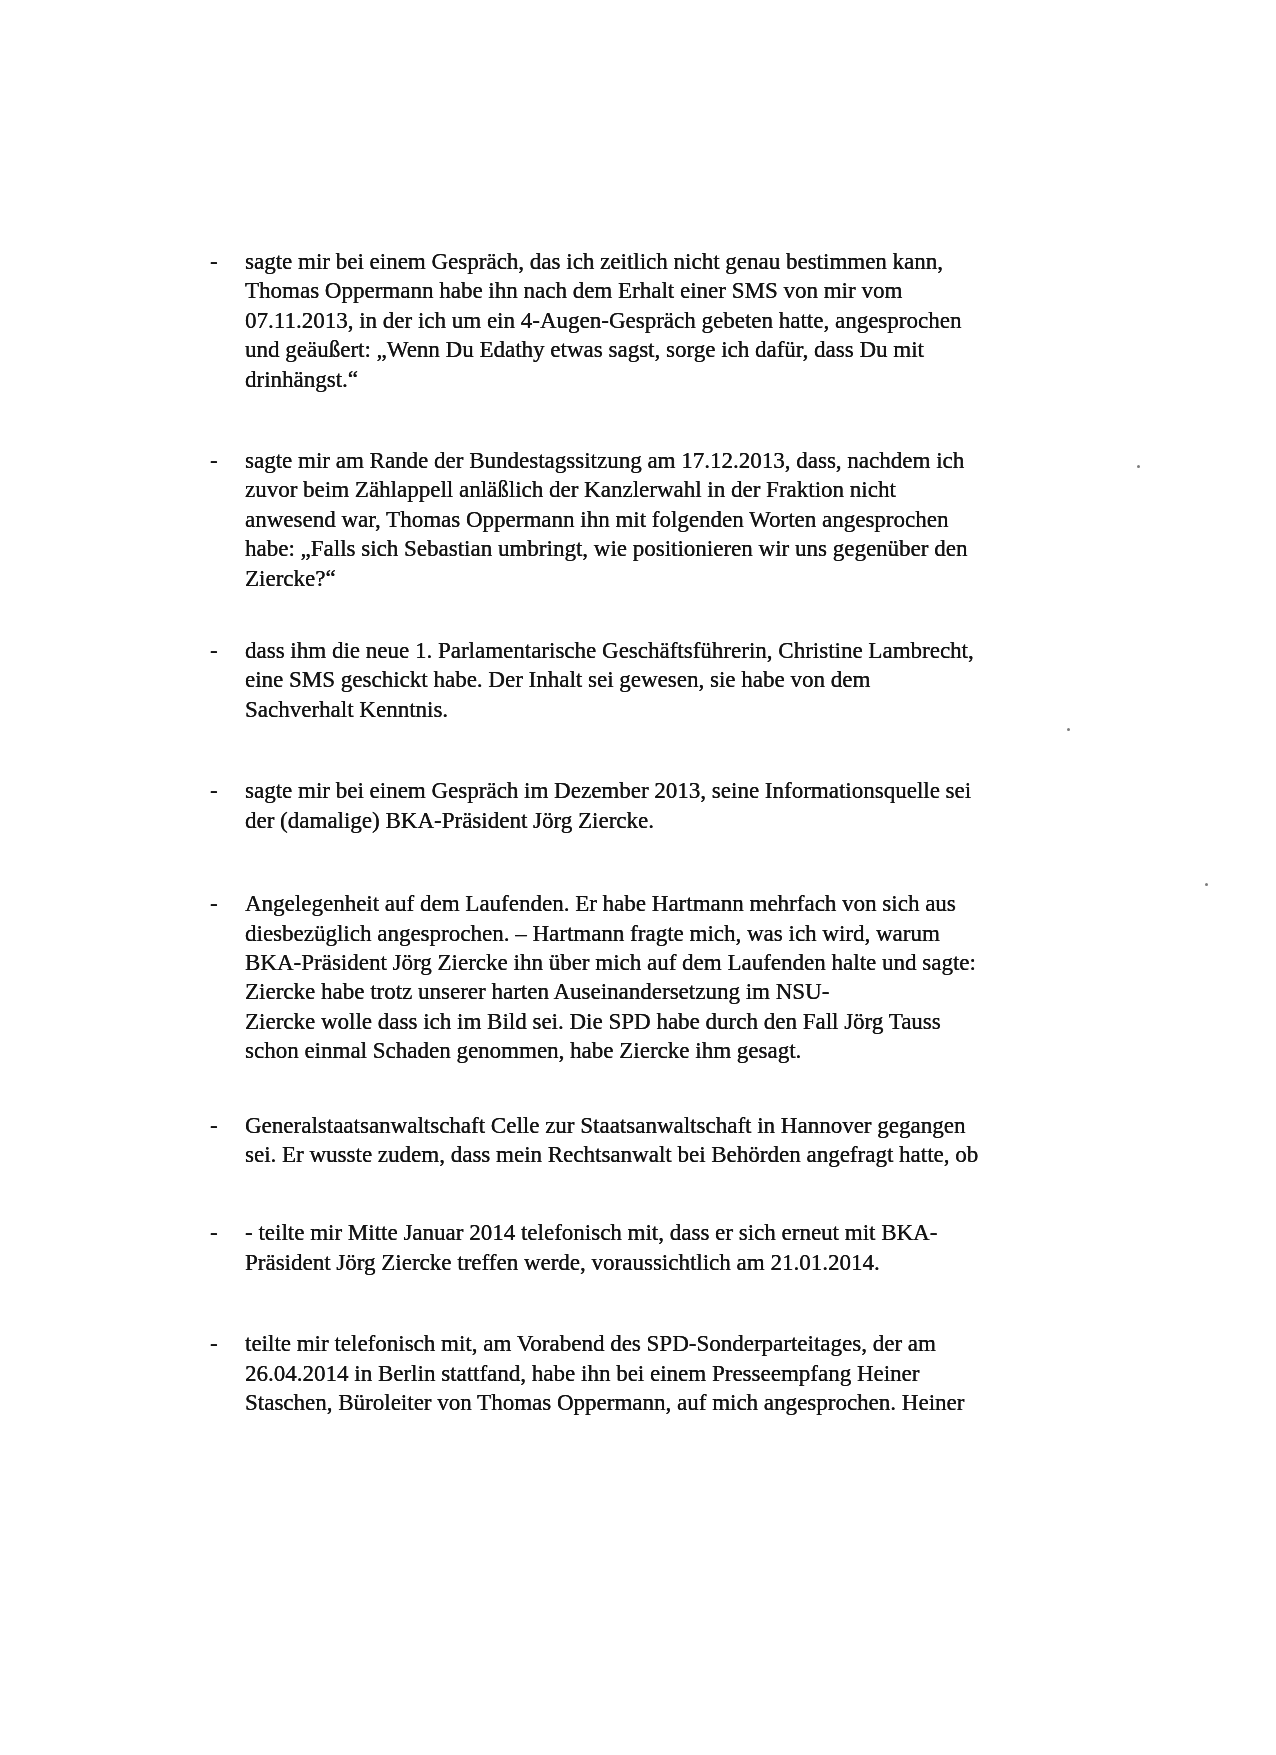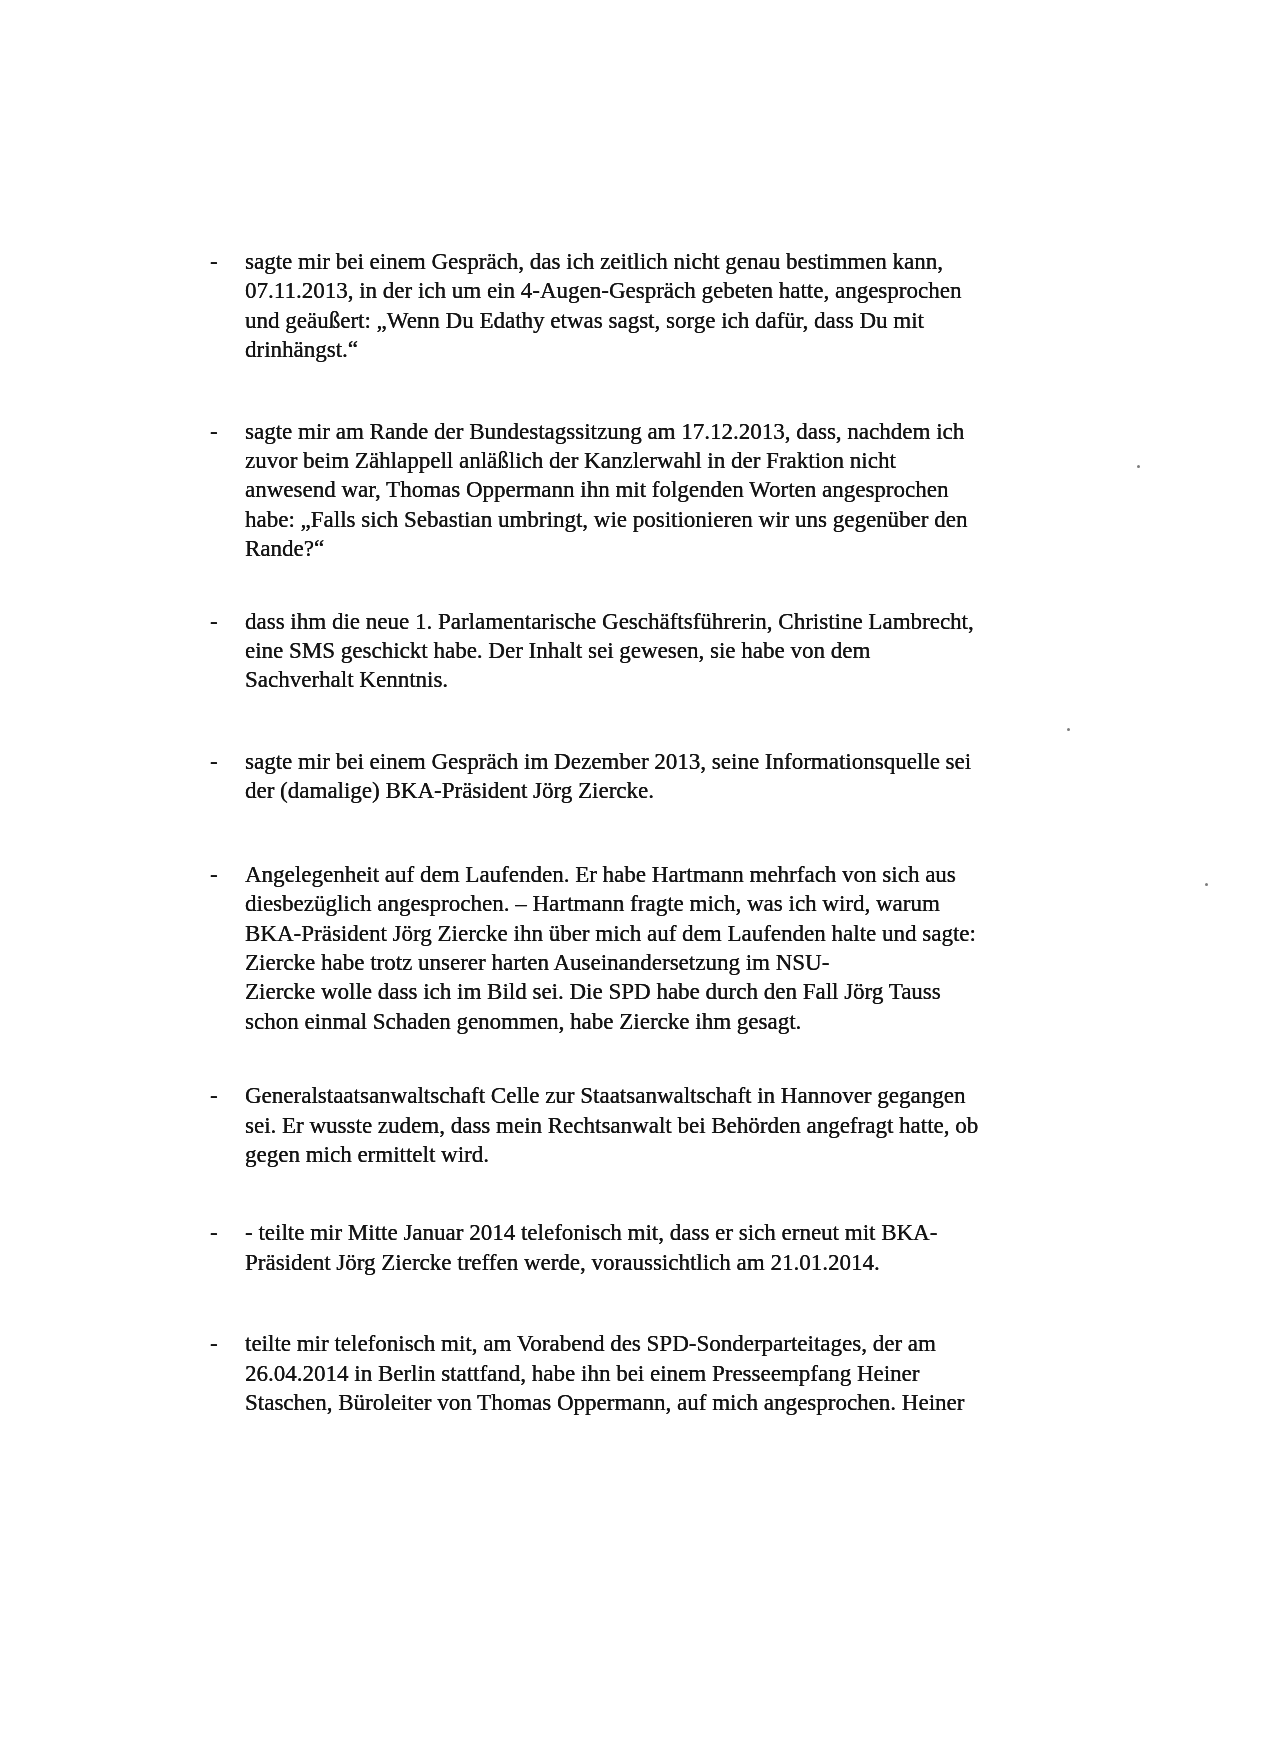--- a/index.html
+++ b/index.html
@@ -60,33 +60,34 @@
 </style>
 </head>
 <body style="background: rgb(255, 255, 255);">
 
 <div class="sheet">
   <div class="doc" id="doc" style="color: rgb(20, 20, 20);">
       <div class="para">
         <span class="dash">-</span>
         <div class="lines">
           <div class="line">sagte mir bei einem Gespräch, das ich zeitlich nicht genau bestimmen kann,</div>
+          <div class="line">Thomas Oppermann habe ihn nach dem Erhalt einer SMS von mir vom</div>
           <div class="line">07.11.2013, in der ich um ein 4-Augen-Gespräch gebeten hatte, angesprochen</div>
           <div class="line">und geäußert: „Wenn Du Edathy etwas sagst, sorge ich dafür, dass Du mit</div>
           <div class="line">drinhängst.“</div>
         </div>
       </div>
       <div class="para">
         <span class="dash">-</span>
         <div class="lines">
           <div class="line">sagte mir am Rande der Bundestagssitzung am 17.12.2013, dass, nachdem ich</div>
           <div class="line">zuvor beim Zählappell anläßlich der Kanzlerwahl in der Fraktion nicht</div>
           <div class="line">anwesend war, Thomas Oppermann ihn mit folgenden Worten angesprochen</div>
           <div class="line">habe: „Falls sich Sebastian umbringt, wie positionieren wir uns gegenüber den</div>
-          <div class="line">Rande?“</div>
+          <div class="line">Ziercke?“</div>
         </div>
       </div>
       <div class="para">
         <span class="dash">-</span>
         <div class="lines">
           <div class="line">dass ihm die neue 1. Parlamentarische Geschäftsführerin, Christine Lambrecht,</div>
           <div class="line">eine SMS geschickt habe. Der Inhalt sei gewesen, sie habe von dem</div>
           <div class="line">Sachverhalt Kenntnis.</div>
         </div>
       </div>
@@ -106,21 +107,20 @@
           <div class="line">Ziercke habe trotz unserer harten Auseinandersetzung im NSU-</div>
           <div class="line">Ziercke wolle dass ich im Bild sei. Die SPD habe durch den Fall Jörg Tauss</div>
           <div class="line">schon einmal Schaden genommen, habe Ziercke ihm gesagt.</div>
         </div>
       </div>
       <div class="para">
         <span class="dash">-</span>
         <div class="lines">
           <div class="line">Generalstaatsanwaltschaft Celle zur Staatsanwaltschaft in Hannover gegangen</div>
           <div class="line">sei. Er wusste zudem, dass mein Rechtsanwalt bei Behörden angefragt hatte, ob</div>
-          <div class="line">gegen mich ermittelt wird.</div>
         </div>
       </div>
       <div class="para">
         <span class="dash">-</span>
         <div class="lines">
           <div class="line">- teilte mir Mitte Januar 2014 telefonisch mit, dass er sich erneut mit BKA-</div>
           <div class="line">Präsident Jörg Ziercke treffen werde, voraussichtlich am 21.01.2014.</div>
         </div>
       </div>
       <div class="para">

